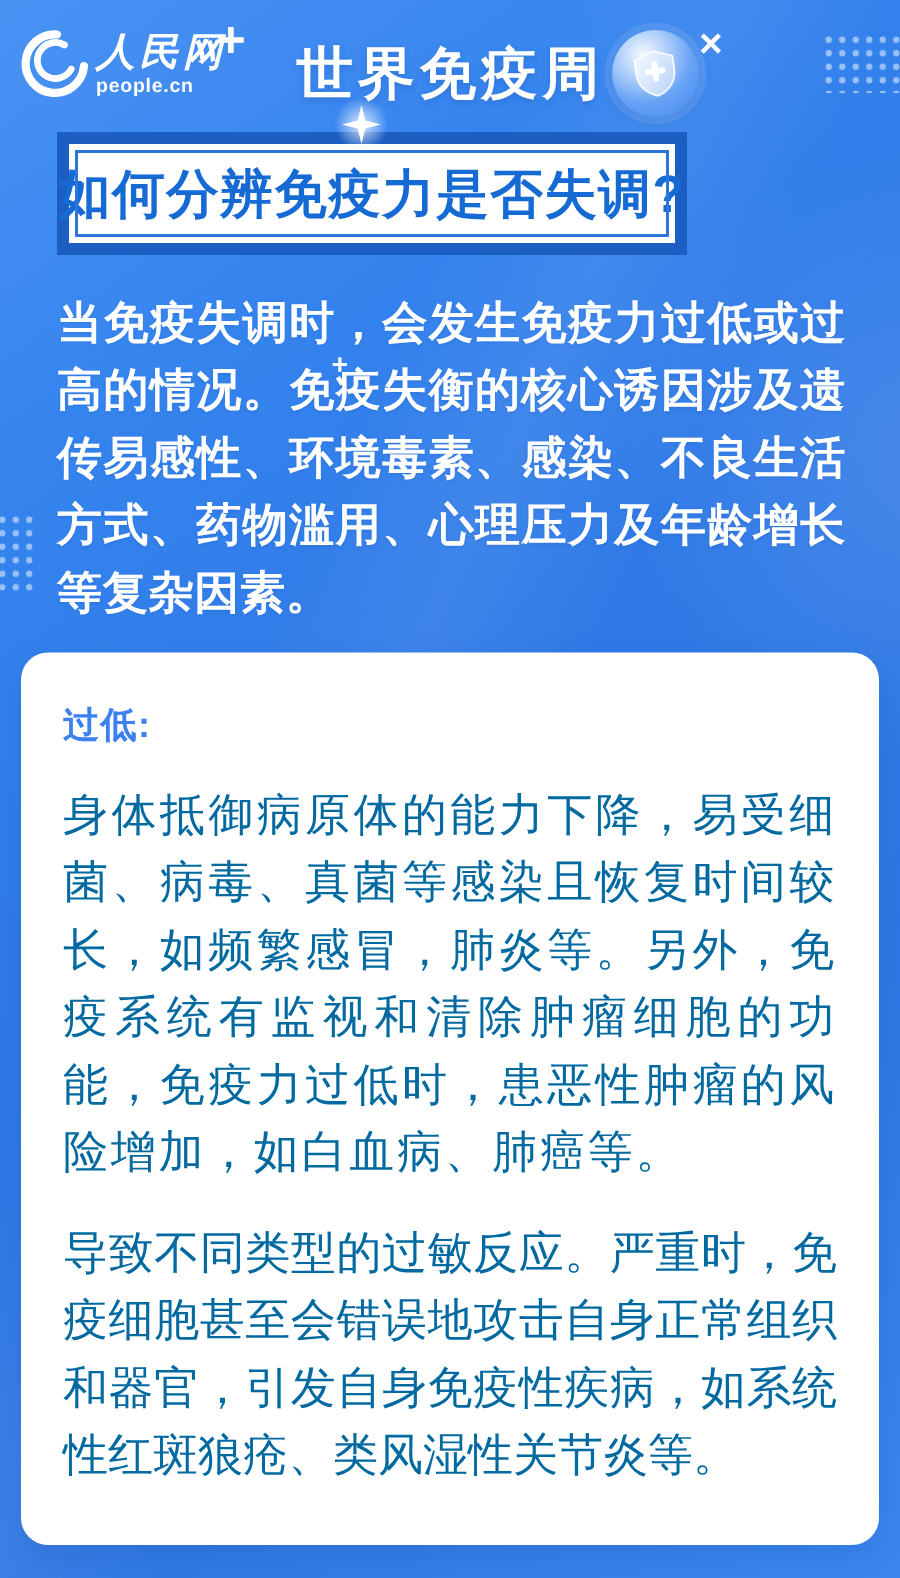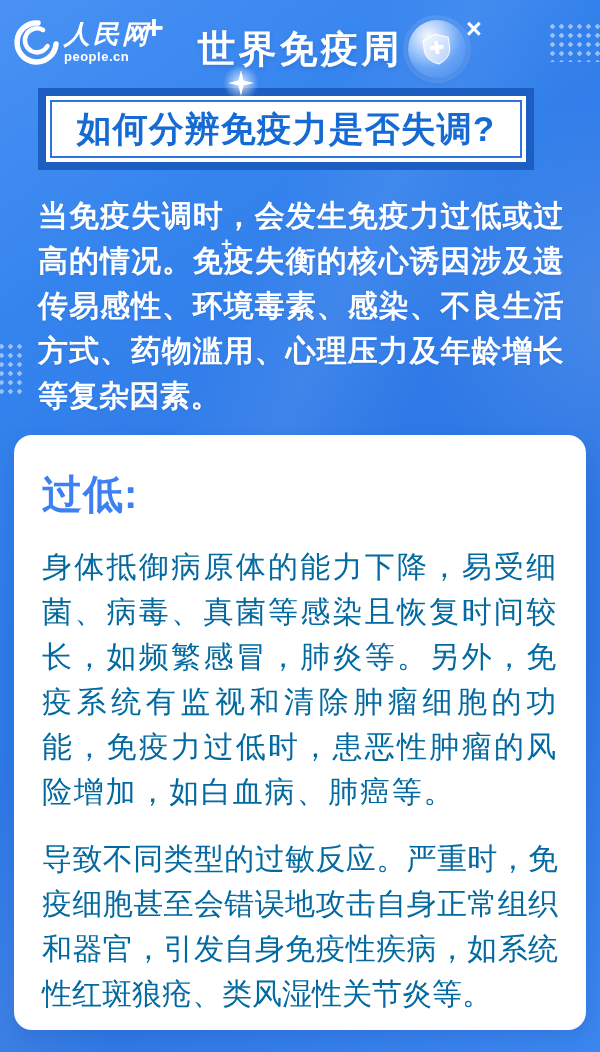--- a/index.html
+++ b/index.html
@@ -72,21 +72,21 @@
     clip-path: polygon(50% 0%, 60% 40%, 100% 50%, 60% 60%, 50% 100%, 40% 60%, 0% 50%, 40% 40%);
   }
 
   .intro-plus {
     position: absolute; left: 221px; top: 234px;
     color: rgba(255,255,255,0.95); font-size: 19px; font-weight: 700; line-height: 1; z-index: 4;
   }
 
   
   .banner {
-    position: absolute; left: 38px; top: 88px; width: 496px; height: 82px;
+    position: absolute; left: 38px; top: 88px; width: 420px; height: 82px;
     background: #1c5ec2; padding: 8px; box-sizing: border-box;
   }
   .banner-inner {
     position: relative; width: 100%; height: 100%;
     background: #ffffff; display: flex; align-items: center; justify-content: center;
   }
   .banner-inner::after {
     content: ""; position: absolute; inset: 4px;
     border: 2px solid #2d74dd; pointer-events: none;
   }
@@ -103,21 +103,21 @@
   }
 
   
   .card {
     position: absolute; left: 14px; top: 435px; width: 572px; height: 595px;
     box-sizing: border-box; background: #ffffff; border-radius: 18px;
     padding: 20px 28px 26px; overflow: hidden;
     box-shadow: 0 6px 16px rgba(20,70,160,0.18);
   }
   .section-heading {
-    color: #3d80f2; font-size: 40px; font-weight: 800; letter-spacing: 1px;
+    color: #3d80f2; font-size: 24px; font-weight: 800; letter-spacing: 1px;
   }
   .section-heading.first { margin-top: 12px; }
   .section-heading.second { margin-top: 30px; }
   .section-body {
     margin-top: 22px; color: #0369a1; font-size: 30px; font-weight: 400;
     line-height: 45px; text-align: justify;
   }
   .section-body.wide-spacing { letter-spacing: 1.8px; }
   .section-body.normal-spacing { letter-spacing: 0px; }
 </style>

